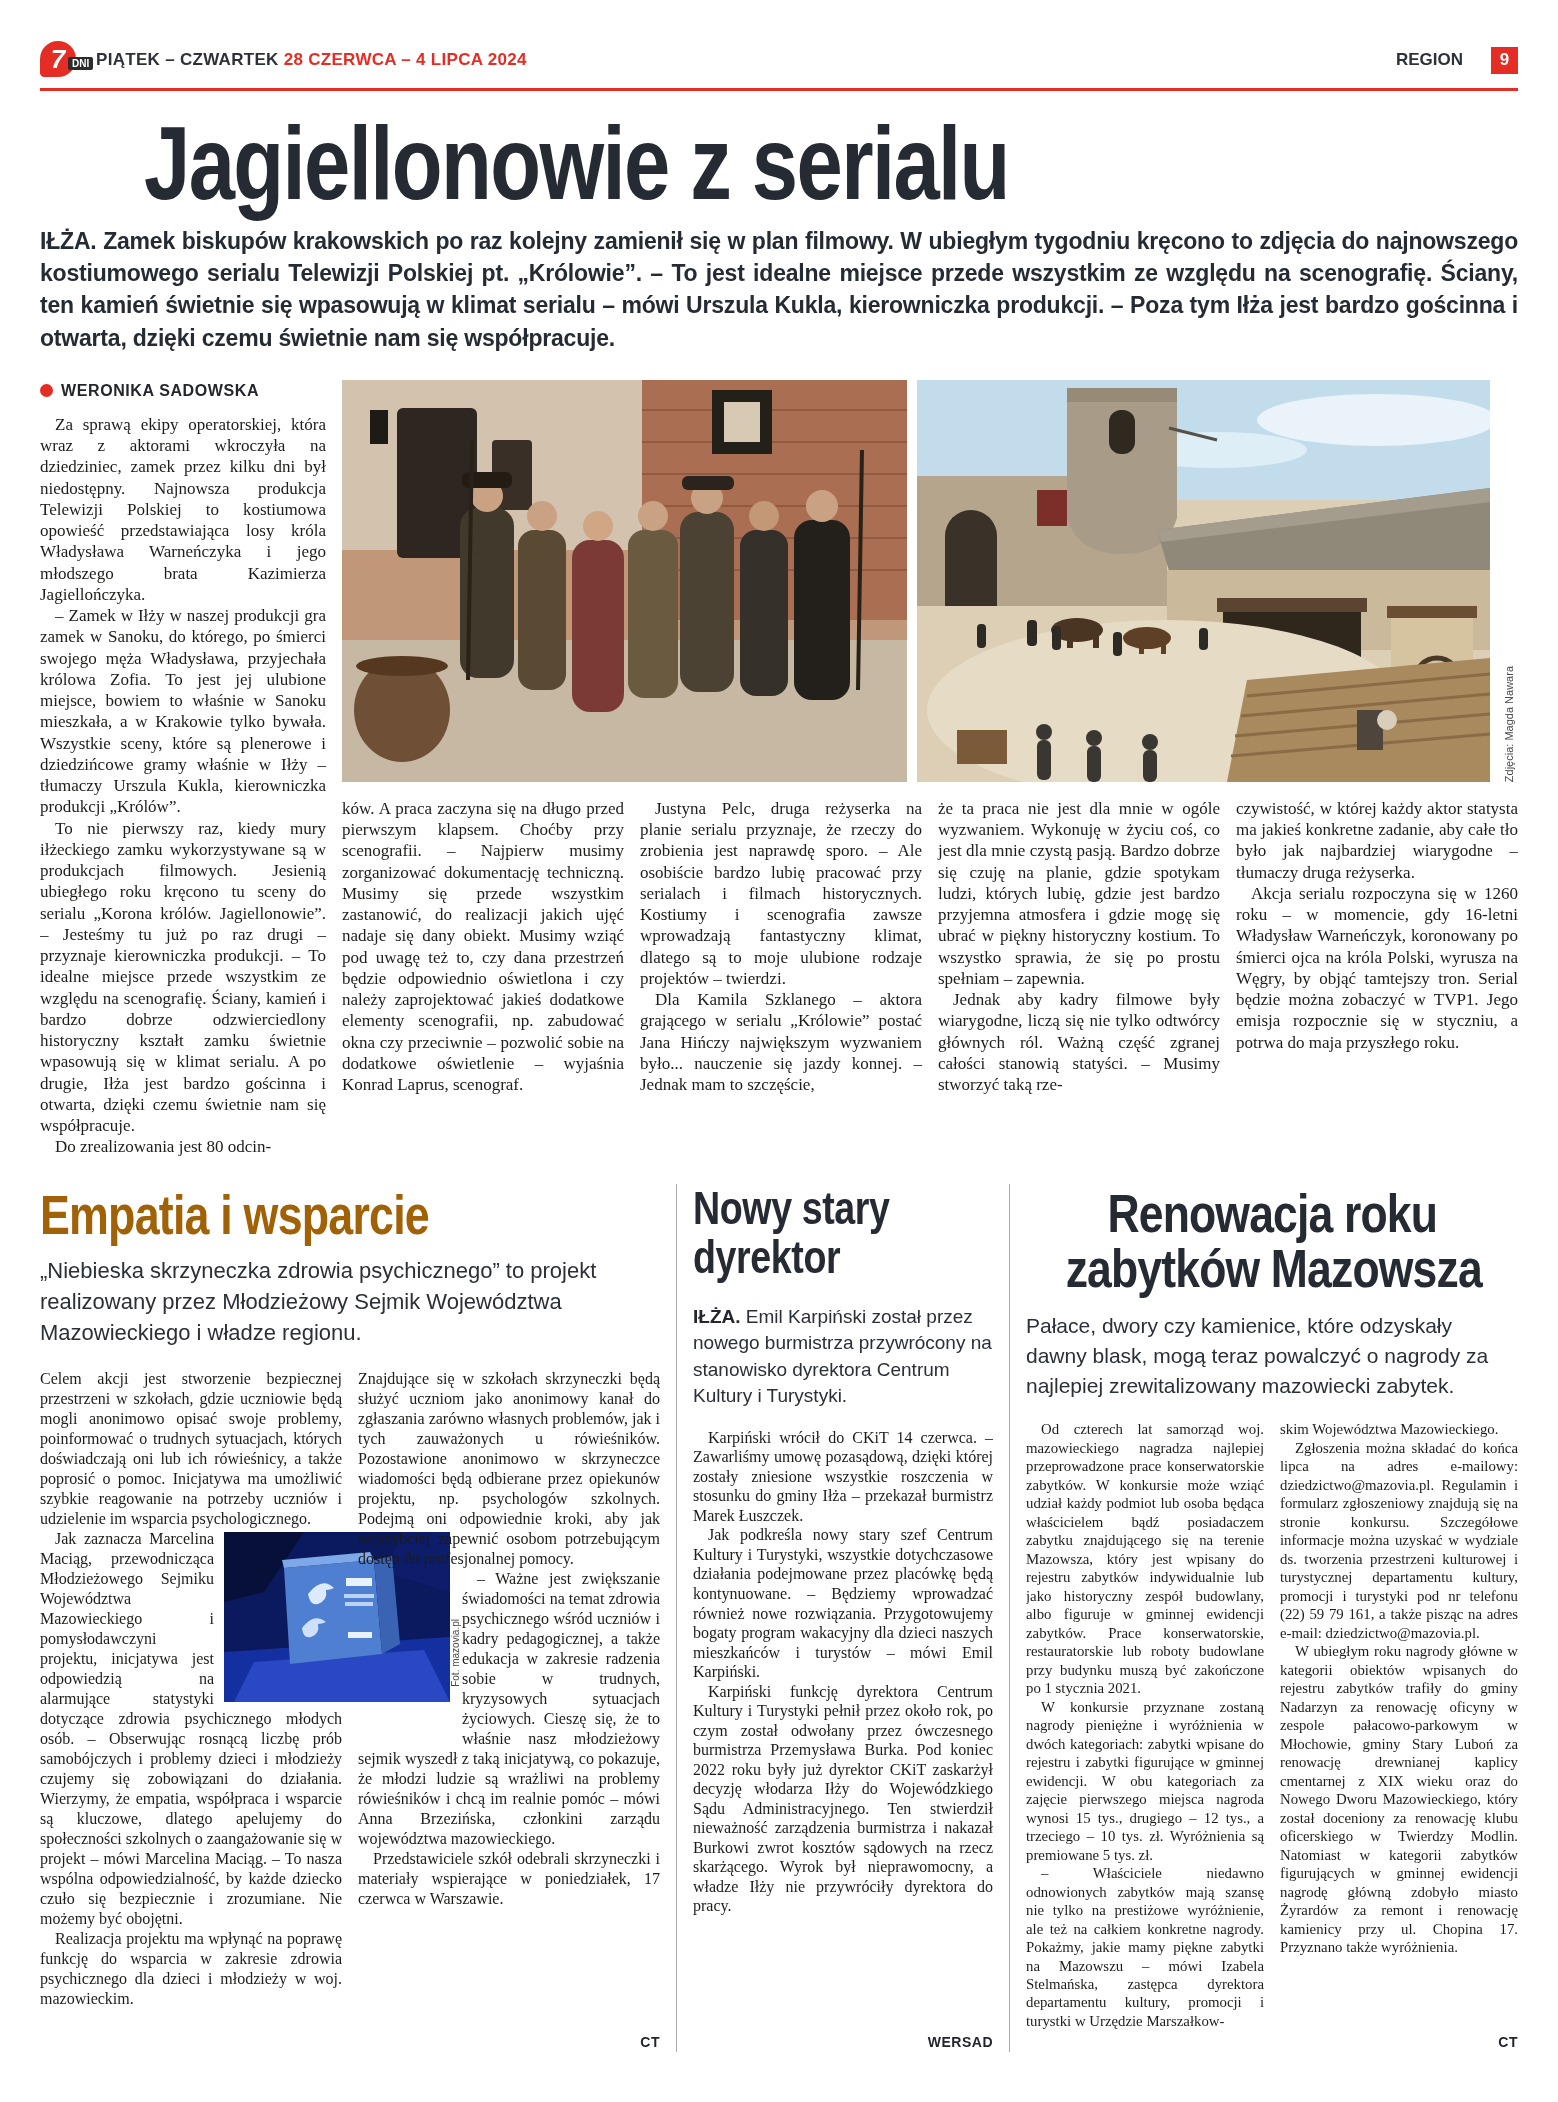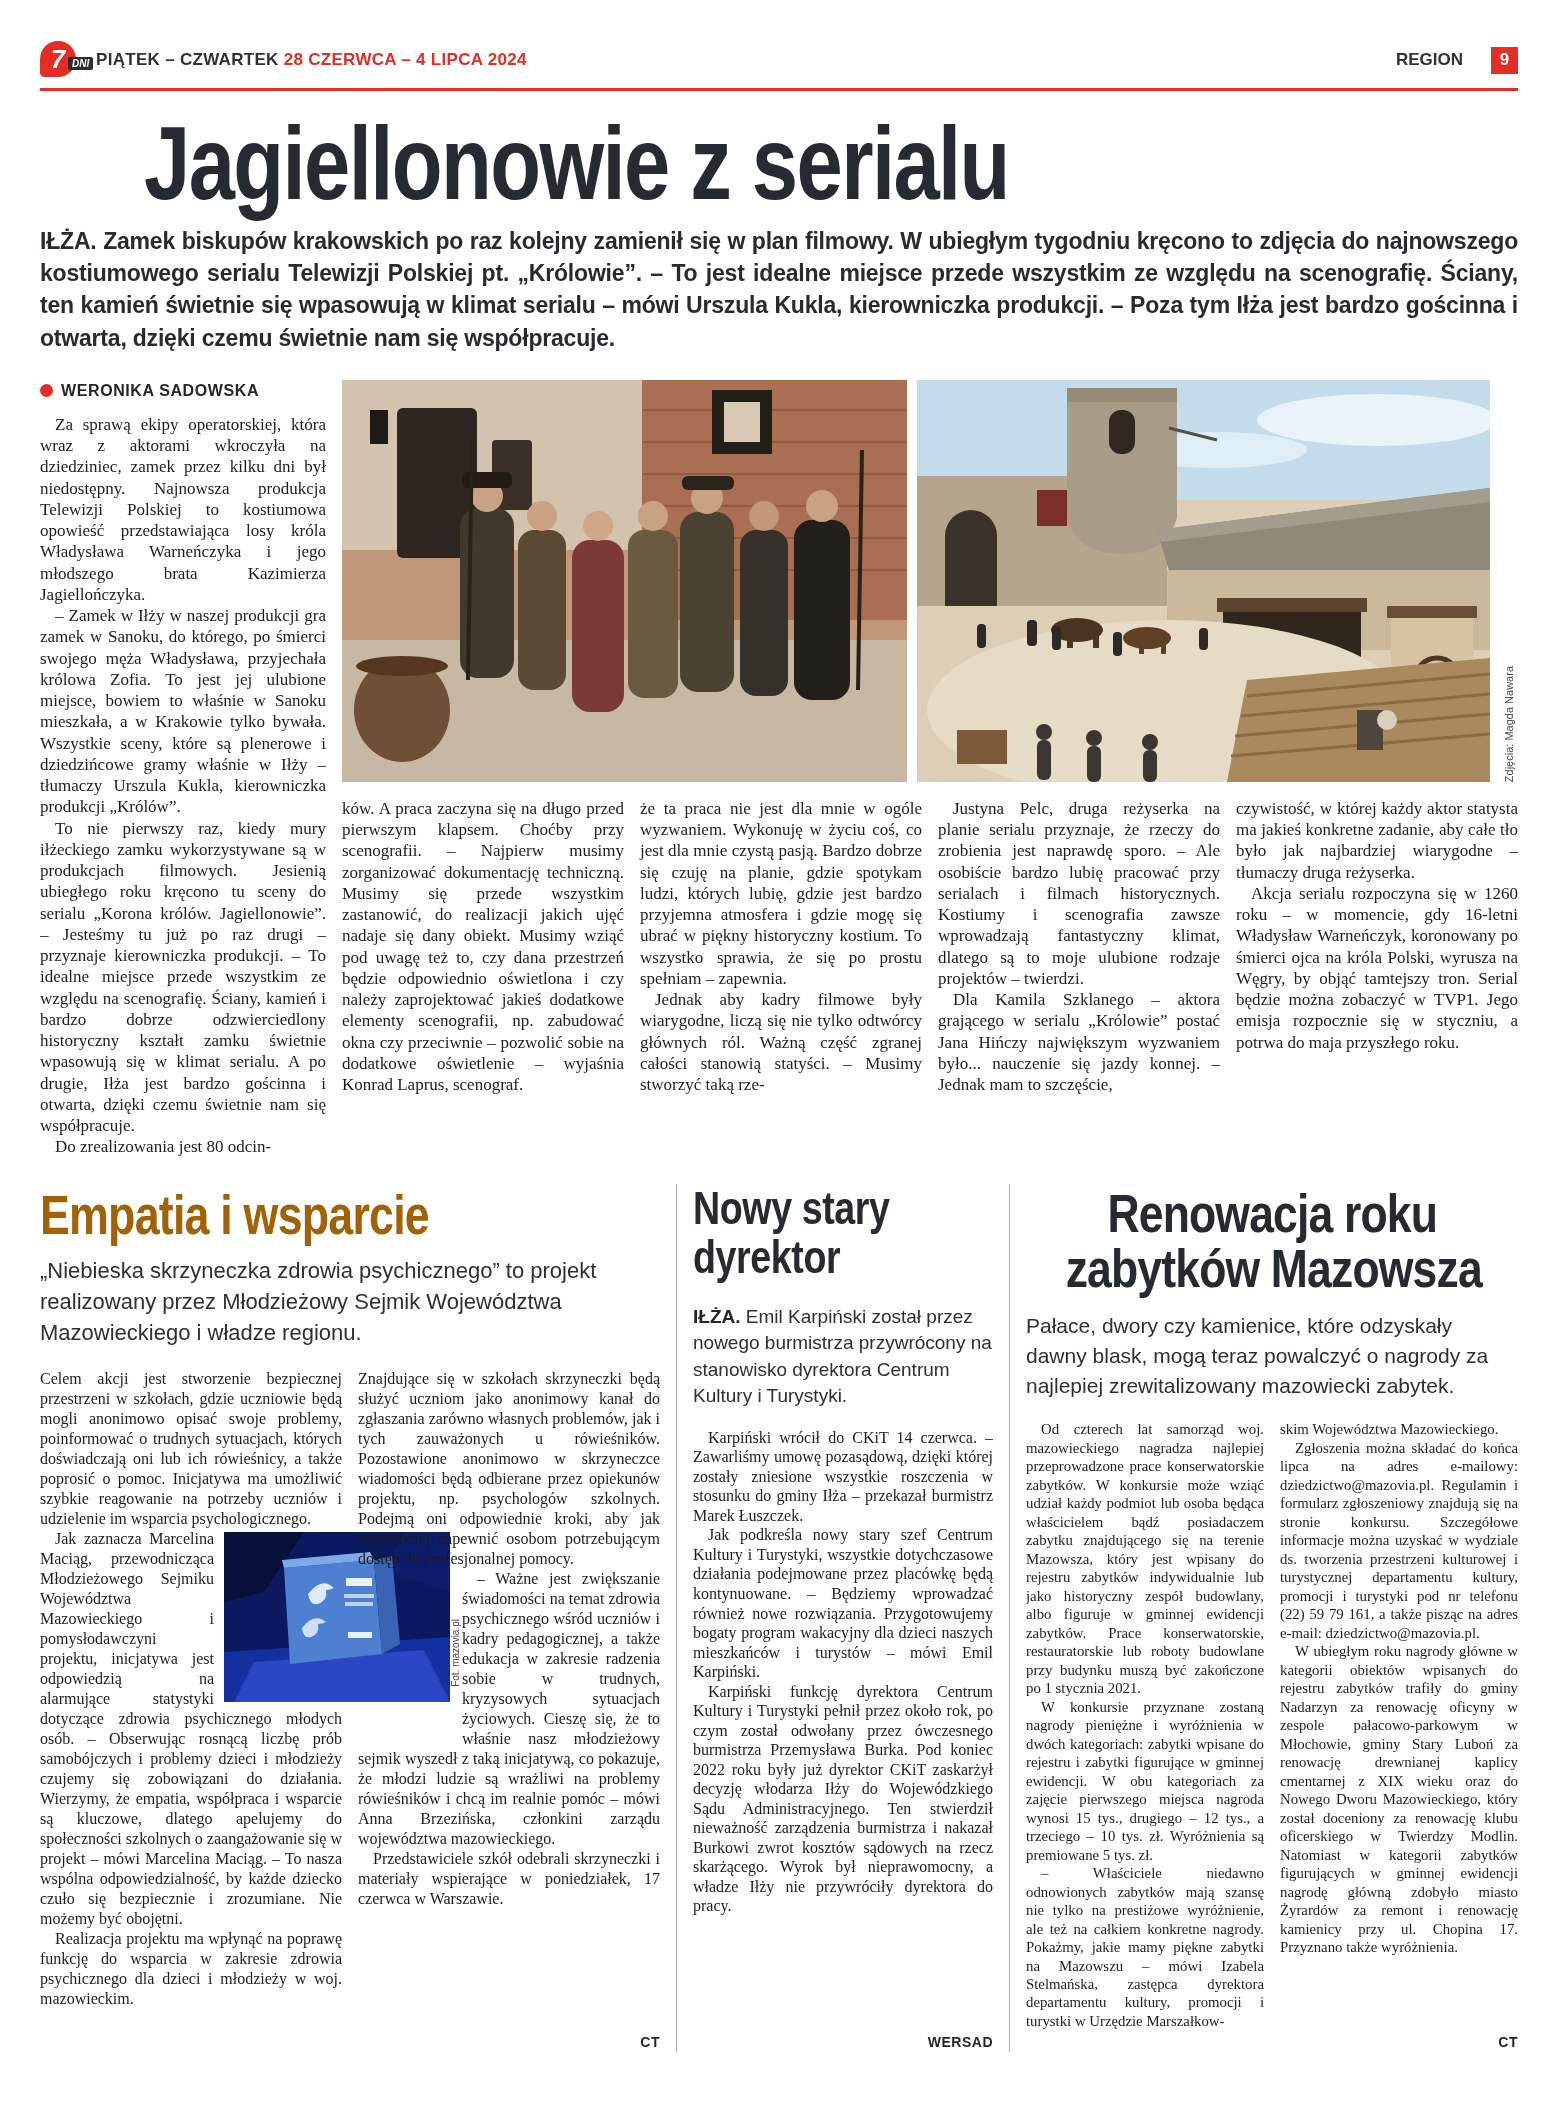--- a/index.html
+++ b/index.html
@@ -7,21 +7,21 @@
         overflow:hidden;font-family:"Liberation Serif",serif;color:#1c1c1a;}
   .inner{padding:40px 40px 0 40px;}
 
   
   .topbar{display:flex;align-items:center;border-bottom:3px solid #e42d24;padding-bottom:8px;height:40px;}
   .logo{position:relative;width:56px;height:38px;flex:0 0 56px;}
   .logo-circle{position:absolute;left:0;top:0;width:36px;height:36px;border-radius:50% 50% 50% 12%;
       background:#e42d24;color:#fff;font-family:"Liberation Sans",sans-serif;font-weight:700;
       font-size:26px;display:flex;align-items:center;justify-content:center;font-style:italic;}
   .logo-badge{position:absolute;left:28px;top:16px;background:#2c2c2c;color:#fff;
-      font-family:"Liberation Sans",sans-serif;font-weight:700;font-size:10px;padding:1px 4px;border-radius:2px;font-style:italic;}
+      font-family:"Liberation Sans",sans-serif;font-weight:700;font-size:10px;padding:1px 4px;border-radius:2px;}
   .topbar-dates{font-family:"Liberation Sans",sans-serif;font-weight:700;font-size:17px;
       letter-spacing:.3px;color:#2e3238;white-space:nowrap;}
   .topbar-dates .red{color:#e42d24;}
   .topbar-spacer{flex:1;}
   .section-label{font-family:"Liberation Sans",sans-serif;font-weight:700;font-size:17px;color:#2e3238;margin-right:28px;}
   .page-num{background:#e42d24;color:#fff;font-family:"Liberation Sans",sans-serif;font-weight:700;
       font-size:17px;width:27px;height:27px;display:flex;align-items:center;justify-content:center;}
 
   
   h1.mainhead{margin:20px 0 10px 104px;font-family:"Liberation Sans",sans-serif;font-weight:700;
@@ -234,26 +234,26 @@
           <div class="credit-strip">
             <span class="vtext">Zdjęcia: Magda Nawara</span>
           </div>
         </div>
 
         <div class="below-band">
           <div class="bodycol">
               <p class="b cont">ków. A praca zaczyna się na długo przed pierwszym klapsem. Choćby przy scenografii. – Najpierw musimy zorganizować dokumentację techniczną. Musimy się przede wszystkim zastanowić, do realizacji jakich ujęć nadaje się dany obiekt. Musimy wziąć pod uwagę też to, czy dana przestrzeń będzie odpowiednio oświetlona i czy należy zaprojektować jakieś dodatkowe elementy scenografii, np. zabudować okna czy przeciwnie – pozwolić sobie na dodatkowe oświetlenie – wyjaśnia Konrad Laprus, scenograf.</p>
             </div>
           <div class="bodycol">
+              <p class="b">Justyna Pelc, druga reżyserka na planie serialu przyznaje, że rzeczy do zrobienia jest naprawdę sporo. – Ale osobiście bardzo lubię pracować przy serialach i filmach historycznych. Kostiumy i scenografia zawsze wprowadzają fantastyczny klimat, dlatego są to moje ulubione rodzaje projektów – twierdzi.</p>
+              <p class="b">Dla Kamila Szklanego – aktora grającego w serialu „Królowie” postać Jana Hińczy największym wyzwaniem było... nauczenie się jazdy konnej. – Jednak mam to szczęście,</p>
+            </div>
+          <div class="bodycol">
               <p class="b cont">że ta praca nie jest dla mnie w ogóle wyzwaniem. Wykonuję w życiu coś, co jest dla mnie czystą pasją. Bardzo dobrze się czuję na planie, gdzie spotykam ludzi, których lubię, gdzie jest bardzo przyjemna atmosfera i gdzie mogę się ubrać w piękny historyczny kostium. To wszystko sprawia, że się po prostu spełniam – zapewnia.</p>
               <p class="b">Jednak aby kadry filmowe były wiarygodne, liczą się nie tylko odtwórcy głównych ról. Ważną część zgranej całości stanowią statyści. – Musimy stworzyć taką rze-</p>
-            </div>
-          <div class="bodycol">
-              <p class="b">Justyna Pelc, druga reżyserka na planie serialu przyznaje, że rzeczy do zrobienia jest naprawdę sporo. – Ale osobiście bardzo lubię pracować przy serialach i filmach historycznych. Kostiumy i scenografia zawsze wprowadzają fantastyczny klimat, dlatego są to moje ulubione rodzaje projektów – twierdzi.</p>
-              <p class="b">Dla Kamila Szklanego – aktora grającego w serialu „Królowie” postać Jana Hińczy największym wyzwaniem było... nauczenie się jazdy konnej. – Jednak mam to szczęście,</p>
             </div>
           <div class="bodycol">
               <p class="b cont">czywistość, w której każdy aktor statysta ma jakieś konkretne zadanie, aby całe tło było jak najbardziej wiarygodne – tłumaczy druga reżyserka.</p>
               <p class="b">Akcja serialu rozpoczyna się w 1260 roku – w momencie, gdy 16-letni Władysław Warneńczyk, koronowany po śmierci ojca na króla Polski, wyrusza na Węgry, by objąć tamtejszy tron. Serial będzie można zobaczyć w TVP1. Jego emisja rozpocznie się w styczniu, a potrwa do maja przyszłego roku.</p>
             </div>
         </div>
       </div>
     </div>
 
     <div class="bottom-grid">

